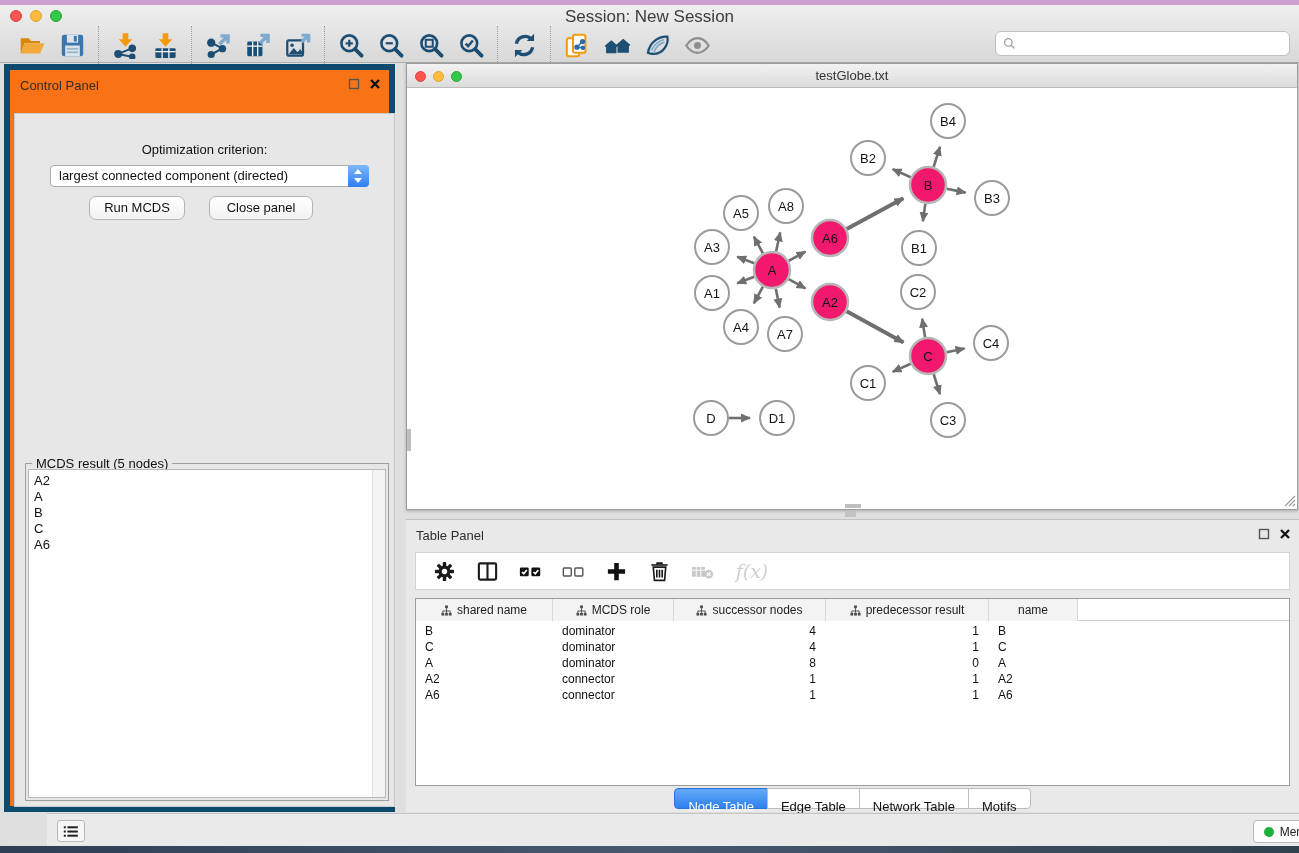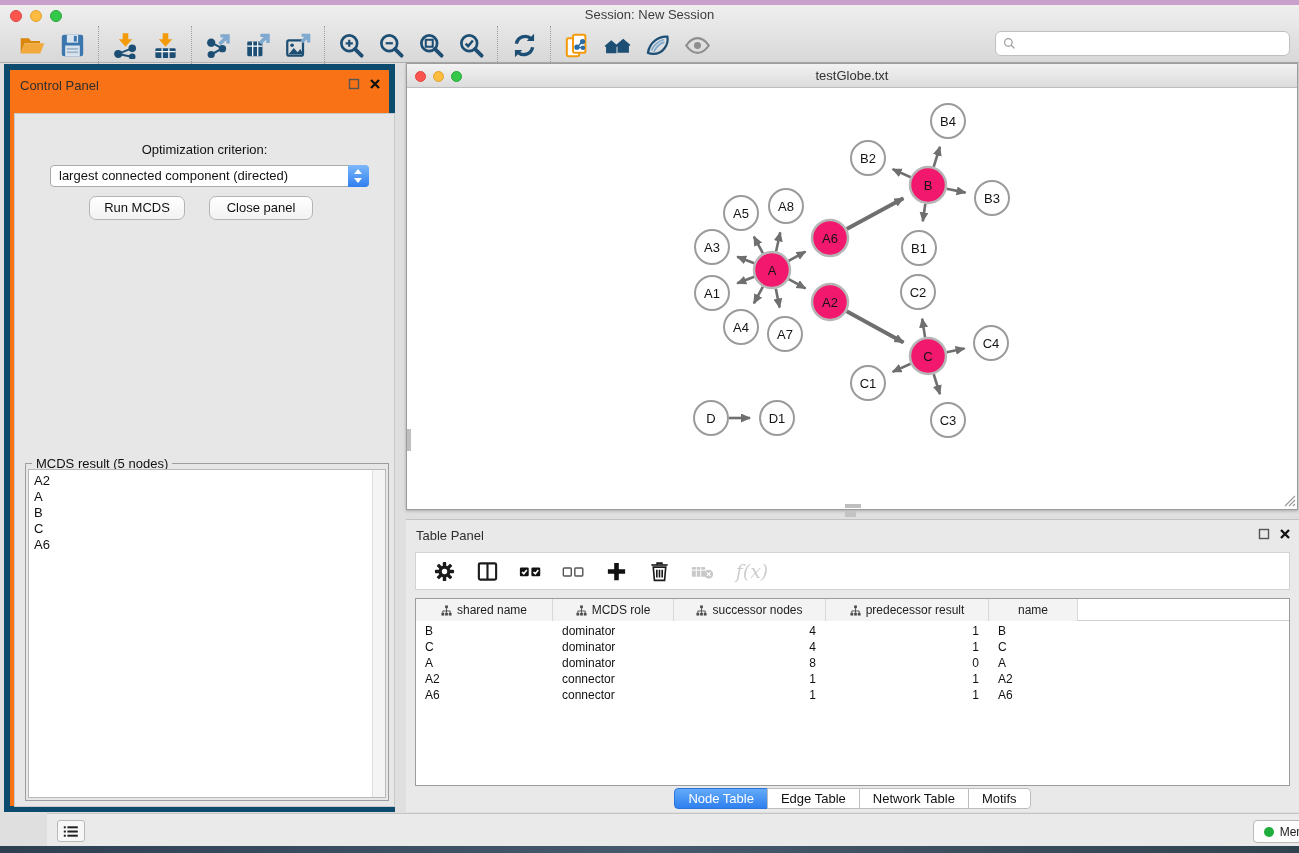--- a/index.html
+++ b/index.html
@@ -9,21 +9,21 @@
 
   
   .top-strip { position:absolute; left:0; top:0; width:1299px; height:5px; background:#c9a0cb; }
   .chrome { position:absolute; left:0; top:5px; width:1299px; height:58px;
             background:linear-gradient(#efefef,#d8d8d8); border-bottom:1px solid #aeaeae; }
   .lights { position:absolute; left:10px; top:5px; display:flex; gap:8px; }
   .light { width:12px; height:12px; border-radius:50%; }
   .light.red { background:#fb5а50; background:#fb5550; border:1px solid #e2453f; }
   .light.yellow { background:#fdbc40; border:1px solid #e0a32e; }
   .light.green { background:#34c84a; border:1px solid #27a837; }
-  .app-title { position:absolute; left:0; top:2px; width:100%; text-align:center; color:#3c3c3c; font-size:13px; }
+  .app-title { position:absolute; left:0; top:2px; width:100%; text-align:center; color:#3c3c3c; font-size:17px; }
   .main-toolbar { position:absolute; left:12px; top:22px; height:36px; display:flex; align-items:center; }
   .tb-btn { width:40px; height:34px; display:flex; align-items:center; justify-content:center; cursor:default; }
   .tb-btn svg { width:27px; height:27px; }
   .tb-sep { width:1px; height:38px; margin:0 6px; border-left:1px dotted #9f9f9f; }
   .search-wrap { position:absolute; right:9px; top:26px; width:295px; height:25px; background:#fff;
                  border:1px solid #c0c0c0; border-radius:6px; display:flex; align-items:center; padding-left:6px; }
   .search-wrap svg { width:15px; height:15px; }
   .search-wrap input { border:none; outline:none; flex:1; height:20px; font-size:13px; background:transparent; }
 
   
@@ -81,21 +81,21 @@
   .tp-btn svg { width:23px; height:23px; }
   .fx { font-family:"DejaVu Serif", serif; font-style:italic; font-size:19px; color:#a6a6a6; }
   .tp-table { position:absolute; left:9px; top:78px; width:875px; height:188px; background:#fff; border:1px solid #9c9c9c; overflow:hidden; }
   .th-row { position:absolute; left:0; top:0; width:100%; height:22px; background:#fff; border-bottom:1px solid #cfcfcf; }
   .th-cell { position:absolute; top:0; height:22px; background:#f3f3f3; border-right:1px solid #d8d8d8;
              display:flex; align-items:center; justify-content:center; gap:5px; font-size:12px; color:#1d1d1d; }
   .th-cell svg { width:11px; height:11px; }
   .t-row { position:absolute; left:0; width:100%; height:16px; }
   .t-cell { position:absolute; top:0; height:16px; line-height:16px; font-size:12px; color:#111; white-space:nowrap; }
   .tp-tabs { position:absolute; left:0; top:268px; width:100%; display:flex; justify-content:center; }
-  .tp-tab { height:21px; line-height:19px; padding:0 13px; background:#fff; border:1px solid #bdbdbd;
+  .tp-tab { height:21px; line-height:19px; padding:8px 13px; background:#fff; border:1px solid #bdbdbd;
             margin-left:-1px; font-size:13px; color:#111; }
   .tp-tab:first-child { border-radius:4px 0 0 4px; margin-left:0; }
   .tp-tab:last-child { border-radius:0 4px 4px 0; }
   .tp-tab.active { background:linear-gradient(#63aaf8,#2f80f0); color:#fff; border-color:#2b74dd; }
 
   
   .status-bar { position:absolute; left:0; top:813px; width:1299px; height:33px; background:#eaeaea; border-top:1px solid #c4c4c4;margin-left:47px; }
   .menu-btn { position:absolute; left:10px; top:6px; width:28px; height:22px; background:#f7f7f7;
               border:1px solid #b9b9b9; border-radius:3px; display:flex; align-items:center; justify-content:center; }
   .menu-btn svg { width:16px; height:13px; }

